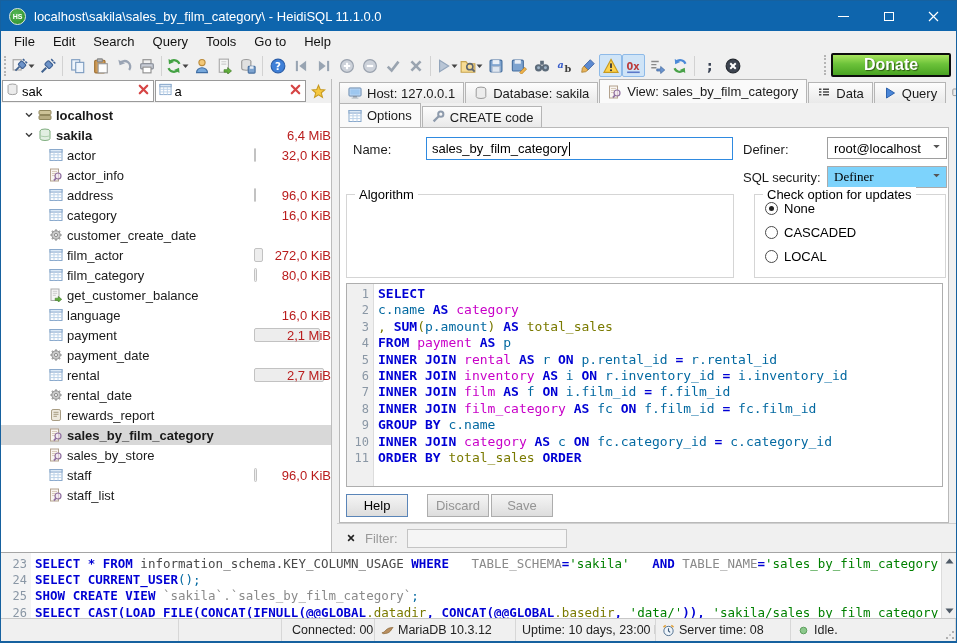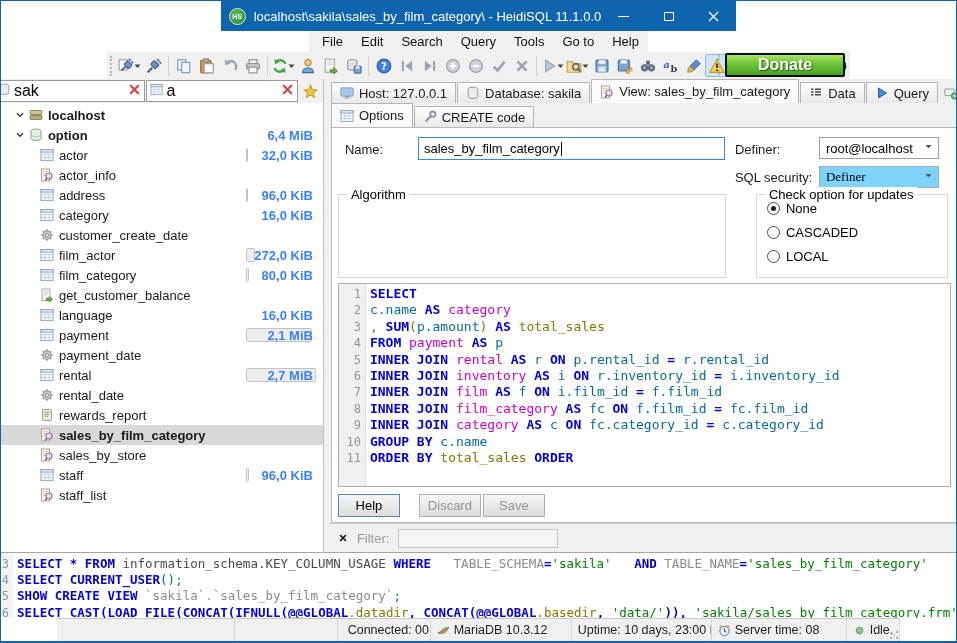--- a/index.html
+++ b/index.html
@@ -1,18 +1,18 @@
 <!DOCTYPE html>
 <html><head>
 <meta charset="utf-8">
 <style>
   * { box-sizing: border-box; margin: 0; padding: 0; }
   html,body { width: 957px; height: 643px; font-family: "Liberation Sans", sans-serif; }
   .window { width: 957px; height: 643px; border: 1px solid #16619f; border-bottom-width: 2px;
-            display: flex; flex-direction: column; background: #fff; overflow: hidden; align-items: center; }
+            display: flex; flex-direction: column; background: #fff; overflow: hidden; }
 
   
   .titlebar { height: 30px; background: #0e65ad; color: #fff; display: flex; align-items: center; flex: 0 0 30px; }
   .logo { width: 17px; height: 17px; border-radius: 50%; background: radial-gradient(circle at 40% 35%, #55b855, #2a8a2a);
           border: 1px solid #dfe9df; color: #fff; font-size: 7px; font-weight: bold; display: flex;
           align-items: center; justify-content: center; margin-left: 8px; }
   .title-text { margin-left: 8px; font-size: 13px; }
   .win-btns { margin-left: auto; display: flex; height: 100%; }
   .win-btn { width: 45px; height: 100%; display: flex; align-items: center; justify-content: center; }
   .glyph-min { width: 11px; height: 1px; background: #fff; }
@@ -33,31 +33,31 @@
   .donate { width: 120px; height: 24px; border: 2px solid #0d0d0d; border-radius: 2px;
             background: linear-gradient(180deg, #a8e55e 0%, #6cc23a 45%, #49a322 100%);
             color: #fff; font-weight: bold; font-size: 16px; display: flex; align-items: center;
             justify-content: center; text-shadow: 1px 1px 1px #2d5a12; }
 
   
   .main { flex: 0 0 473px; display: flex; min-height: 0; }
   .sidebar { width: 331px; flex: 0 0 331px; display: flex; flex-direction: column; background: #fff; border-right: 1px solid #bdbdbd; }
   .filter-row { height: 24px; flex: 0 0 24px; background: #f0f0f0; display: flex; align-items: stretch; }
   .filter-box { flex: 1; display: flex; align-items: center; background: #fff; border: 1px solid #9a9a9a; margin: 1px 0 1px 1px; padding: 0 3px; gap: 3px; min-width: 0; }
-  .filter-box input { border: none; outline: none; flex: 1; font-size: 16px; min-width: 0; font-family: "Liberation Sans", sans-serif; }
+  .filter-box input { border: none; outline: none; flex: 1; font-size: 13px; min-width: 0; font-family: "Liberation Sans", sans-serif; }
   .star-btn { width: 25px; display: flex; align-items: center; justify-content: center; }
   .tree { flex: 1; padding-top: 2px; overflow: hidden; }
   .tree-row { height: 20px; display: flex; align-items: center; position: relative; font-size: 13px; color: #1a1a1a; }
   .tree-row.selected { background: #d8d8d8; }
   .tree-row.bold .tree-label { font-weight: bold; }
   .tree-arrow { width: 15px; display: flex; justify-content: center; }
   .tree-ico { width: 17px; display: flex; justify-content: center; }
   .tree-label { margin-left: 3px; white-space: nowrap; }
   .size-bar { position: absolute; left: 253px; top: 3px; height: 14px; background: #ededed; border: 1px solid #c2c2c2; border-radius: 2px; }
-  .size-txt { position: absolute; right: 10px; color: #3b82f6; z-index: 2; font-weight: bold; }
+  .size-txt { position: absolute; right: 0; color: #b91c1c; z-index: 2; }
 
   .splitter { width: 5px; background: #f0f0f0; }
   .rightpanel { flex: 1; display: flex; flex-direction: column; background: #f0f0f0; min-width: 0; }
 
   
   .maintabs, .subtabs { height: 24px; flex: 0 0 24px; display: flex; align-items: flex-end; padding-left: 2px; }
   .tab { display: flex; align-items: center; gap: 5px; font-size: 13px; color: #1a1a1a; padding: 0 8px;
          height: 21px; background: linear-gradient(#fdfdfd, #e9e9e9); border: 1px solid #b5b5b5; border-bottom: none; margin-right: 1px; white-space: nowrap; }
   .tab.active { height: 24px; background: #fafafa; position: relative; z-index: 2; }
   .tab.icon-only { padding: 0 5px; background: transparent; border: none; }
@@ -70,21 +70,21 @@
                 display: flex; align-items: center; padding: 0 5px; }
   .caret { display: inline-block; width: 1px; height: 14px; background: #000; margin-left: 1px; }
   .definer-lbl { left: 403px; top: 14px; }
   .combo { position: absolute; display: flex; align-items: center; justify-content: space-between; height: 22px;
            border: 1px solid #9e9e9e; background: #fff; padding: 0 3px 0 6px; width: 120px; }
   .definer-combo { left: 487px; top: 9px; }
   .security-lbl { left: 403px; top: 42px; }
   .security-combo { left: 487px; top: 38px; background: #7dd3fc; border-color: #ababab; font-family: Liberation Serif, serif; }
   .groupbox { position: absolute; border: 1px solid #d5d5d5; height: 84px; }
   .gb-alg { left: 6px; top: 66px; width: 388px; }
-  .gb-chk { left: 414px; top: 66px; width: 192px; margin-left: 10px; }
+  .gb-chk { left: 414px; top: 66px; width: 192px; }
   .gb-legend { position: absolute; top: -8px; left: 8px; background: #fff; padding: 0 4px; }
   .radio-row { display: flex; align-items: center; gap: 6px; height: 22px; margin: 2px 0 0 10px; }
   .radio { width: 13px; height: 13px; border-radius: 50%; border: 1px solid #4a4a4a; background: #fff; position: relative; flex: 0 0 13px; }
   .radio.on::after { content: ""; position: absolute; left: 3px; top: 3px; width: 5px; height: 5px; border-radius: 50%; background: #222; }
 
   .editor { position: absolute; left: 6px; right: 5px; top: 155px; height: 204px; border: 1px solid #aeaeae; overflow: hidden; }
   .gutter { position: absolute; left: 0; top: 0; bottom: 0; width: 27px; background: #f0f0f0; border-right: 1px solid #dcdcdc;
             padding-top: 2px; font: 12px "DejaVu Sans Mono", monospace; color: #8a97a5; text-align: right; }
   .gutter .ln { height: 16.4px; line-height: 16.4px; padding-right: 4px; }
   .code-lines { margin-left: 31px; padding-top: 2px; font: 13px "DejaVu Sans Mono", monospace; }
@@ -431,21 +431,21 @@
                 <path d="M3.5 5 L7 8.5 L10.5 5" fill="none" stroke="#3c3c3c" stroke-width="1.6"></path>
               </svg>
             </span>
             <span class="tree-ico">
               <svg width="14" height="14" viewBox="0 0 14 14">
                 <ellipse cx="7" cy="3" rx="5" ry="2" fill="#e2efe2" stroke="#7fae7f"></ellipse>
                 <path d="M2 3 v7.5 a5 2 0 0 0 10 0 V3" fill="#e2efe2" stroke="#7fae7f"></path>
                 <path d="M2 6.7 a5 2 0 0 0 10 0" fill="none" stroke="#aecfae"></path>
               </svg>
             </span>
-            <span class="tree-label">option</span>
+            <span class="tree-label">sakila</span>
             <span class="size-txt">6,4 MiB</span>
           </div>
           <div class="tree-row" style="padding-left: 46px;">
             <span class="tree-ico">
               <svg width="14" height="14" viewBox="0 0 14 14">
                 <rect x="1" y="1.5" width="12" height="11" fill="#fff" stroke="#8aa9cc"></rect>
                 <rect x="1" y="1.5" width="12" height="2.6" fill="#dce9f6" stroke="#8aa9cc"></rect>
                 <path d="M1 6.8h12 M1 9.6h12 M5 4.1v8.4 M9 4.1v8.4" stroke="#bcd2e8" fill="none"></path>
               </svg>
             </span>
@@ -770,22 +770,22 @@
             </div>
           <div class="code-lines" id="edLines">
               <div class="code-line"><span class="tk-kw">SELECT</span></div>
               <div class="code-line"><span class="tk-id">c.name </span><span class="tk-kw">AS </span><span class="tk-tbl">category</span></div>
               <div class="code-line"><span class="tk-oli">, </span><span class="tk-kw">SUM</span><span class="tk-oli">(</span><span class="tk-id">p.amount</span><span class="tk-oli">) </span><span class="tk-kw">AS </span><span class="tk-oli">total_sales</span></div>
               <div class="code-line"><span class="tk-kw">FROM </span><span class="tk-tbl">payment </span><span class="tk-kw">AS </span><span class="tk-id">p</span></div>
               <div class="code-line"><span class="tk-kw">INNER JOIN </span><span class="tk-tbl">rental </span><span class="tk-kw">AS </span><span class="tk-id">r </span><span class="tk-kw">ON </span><span class="tk-id">p.rental_id </span><span class="tk-kw">= </span><span class="tk-id">r.rental_id</span></div>
               <div class="code-line"><span class="tk-kw">INNER JOIN </span><span class="tk-tbl">inventory </span><span class="tk-kw">AS </span><span class="tk-id">i </span><span class="tk-kw">ON </span><span class="tk-id">r.inventory_id </span><span class="tk-kw">= </span><span class="tk-id">i.inventory_id</span></div>
               <div class="code-line"><span class="tk-kw">INNER JOIN </span><span class="tk-tbl">film </span><span class="tk-kw">AS </span><span class="tk-id">f </span><span class="tk-kw">ON </span><span class="tk-id">i.film_id </span><span class="tk-kw">= </span><span class="tk-id">f.film_id</span></div>
               <div class="code-line"><span class="tk-kw">INNER JOIN </span><span class="tk-tbl">film_category </span><span class="tk-kw">AS </span><span class="tk-id">fc </span><span class="tk-kw">ON </span><span class="tk-id">f.film_id </span><span class="tk-kw">= </span><span class="tk-id">fc.film_id</span></div>
+              <div class="code-line"><span class="tk-kw">GROUP BY </span><span class="tk-id">c.name</span></div>
               <div class="code-line"><span class="tk-kw">INNER JOIN </span><span class="tk-tbl">category </span><span class="tk-kw">AS </span><span class="tk-id">c </span><span class="tk-kw">ON </span><span class="tk-id">fc.category_id </span><span class="tk-kw">= </span><span class="tk-id">c.category_id</span></div>
-              <div class="code-line"><span class="tk-kw">GROUP BY </span><span class="tk-id">c.name</span></div>
               <div class="code-line"><span class="tk-kw">ORDER BY </span><span class="tk-oli">total_sales </span><span class="tk-kw">ORDER</span></div>
             </div>
         </div>
 
         <div class="btn btn-help">Help</div>
         <div class="btn btn-discard">Discard</div>
         <div class="btn btn-save">Save</div>
       </div>
 
       <div class="filterbar">

